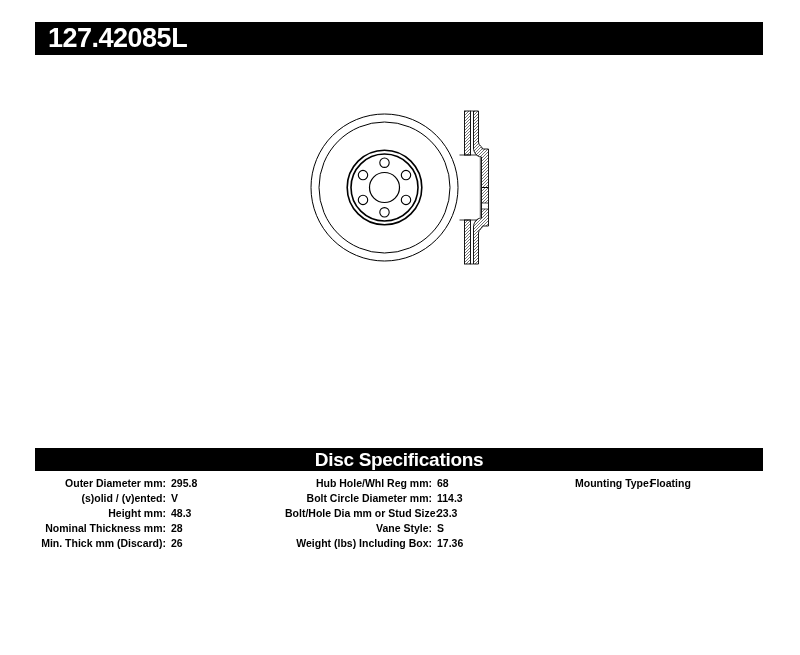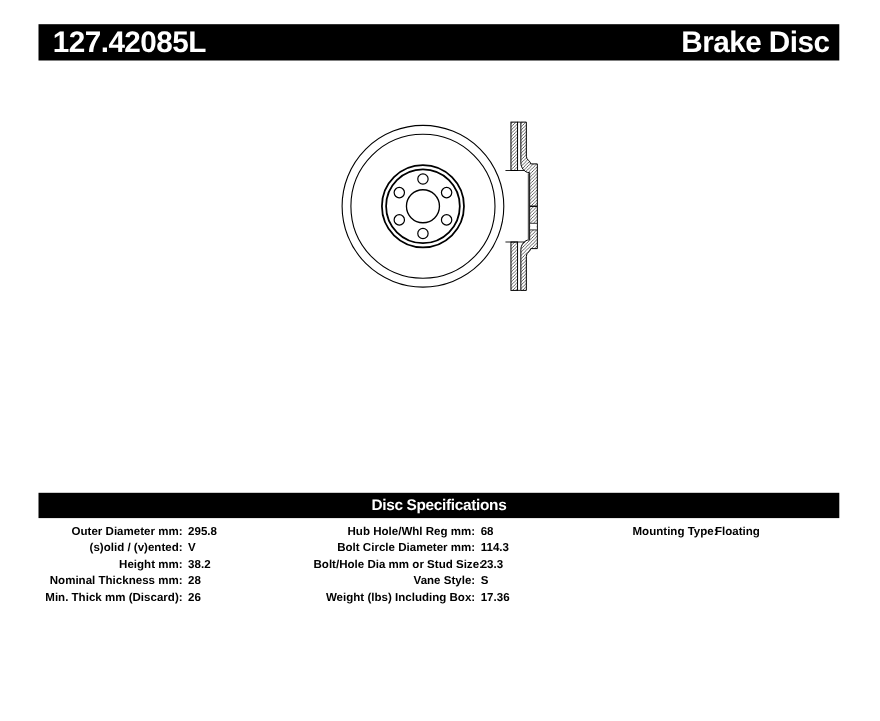--- a/index.html
+++ b/index.html
@@ -10,21 +10,21 @@
   .bar {
     position:absolute; left:35px; width:728px; background:#000000; color:#ffffff;
     font-weight:bold; box-sizing:border-box;
   }
   .top-bar {
     top:22px; height:33px; font-size:27px; line-height:33px;
     display:flex; justify-content:space-between; align-items:center;
     padding:0 9px 0 13px; letter-spacing:-0.5px;
   }
   .section-bar {
-    top:448px; height:23px; font-size:14px; line-height:23px;
+    top:448px; height:23px; font-size:19px; line-height:23px;
     display:flex; justify-content:center; align-items:center; letter-spacing:-0.3px;
   }
   .drawing { position:absolute; left:300px; top:100px; width:210px; height:175px; }
   .spec-col { position:absolute; top:476px; font-size:10.5px; font-weight:bold; line-height:15px; }
   .spec-col-left   { left:40px; }
   .spec-col-middle { left:285px; }
   .spec-col-right  { left:575px; }
   .spec-row { display:flex; white-space:nowrap; }
   .spec-label { display:inline-block; text-align:right; }
   .spec-col-left   .spec-label { flex:0 0 126px; width:126px; }
@@ -36,21 +36,20 @@
     font-size:14px; font-weight:bold; line-height:16px;padding-left:23px;
   }
 </style>
 </head>
 <body>
 
 <div class="page">
 
   <div class="bar top-bar">
     <span>127.42085L</span>
-    <span>Brake Disc</span>
   </div>
 
   <div class="drawing">
     <svg width="210" height="175" viewBox="0 0 210 175" xmlns="http://www.w3.org/2000/svg">
       <defs>
         <pattern id="hatch" patternUnits="userSpaceOnUse" width="3" height="3">
           <path d="M0,3 L3,0" stroke="#000" stroke-width="0.55"></path>
         </pattern>
       </defs>
 
@@ -102,21 +101,21 @@
     <div class="spec-row">
       <span class="spec-label">Outer Diameter mm:</span>
       <span class="spec-value">295.8</span>
     </div>
     <div class="spec-row">
       <span class="spec-label">(s)olid / (v)ented:</span>
       <span class="spec-value">V</span>
     </div>
     <div class="spec-row">
       <span class="spec-label">Height mm:</span>
-      <span class="spec-value">38.2</span>
+      <span class="spec-value">48.3</span>
     </div>
     <div class="spec-row">
       <span class="spec-label">Nominal Thickness mm:</span>
       <span class="spec-value">28</span>
     </div>
     <div class="spec-row">
       <span class="spec-label">Min. Thick mm (Discard):</span>
       <span class="spec-value">26</span>
     </div>
   </div>

